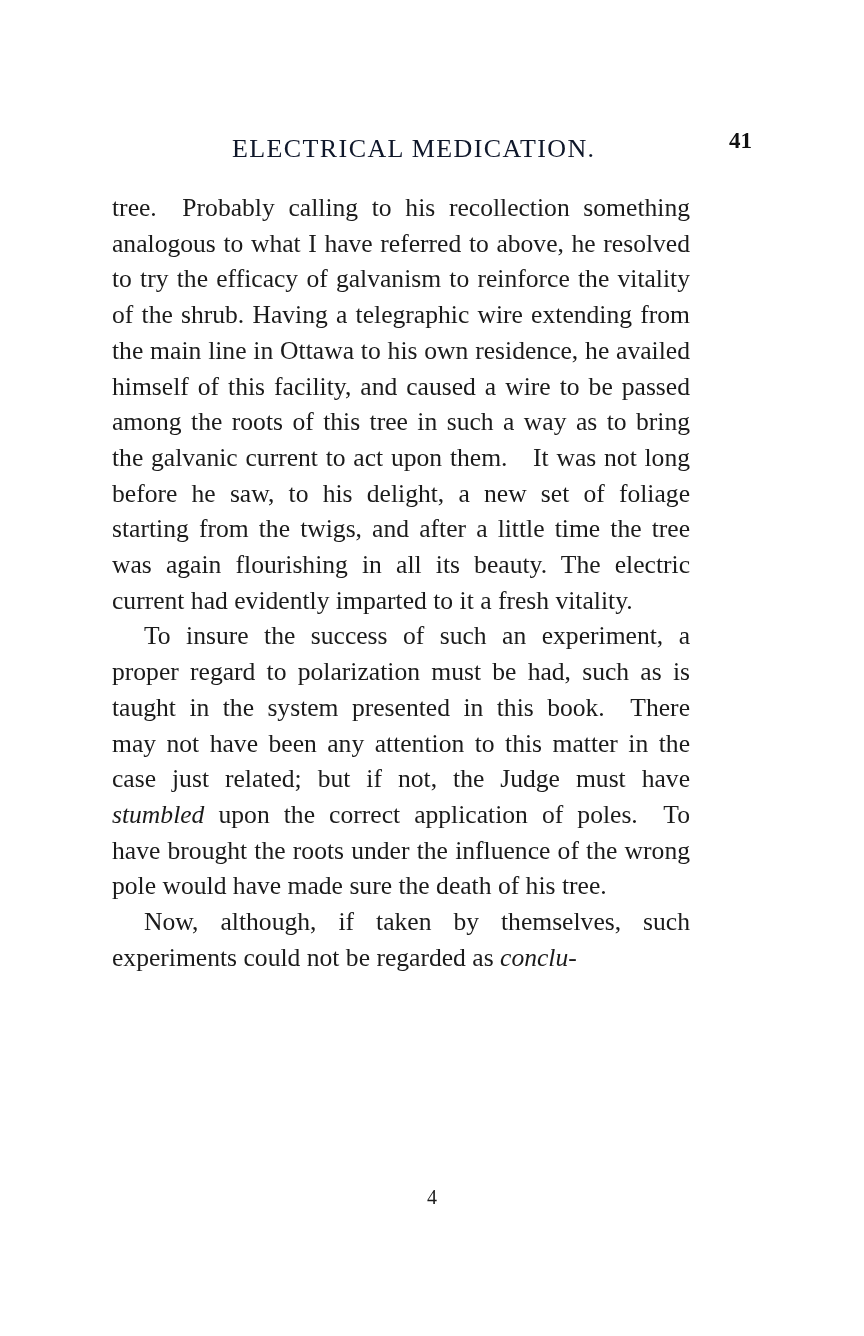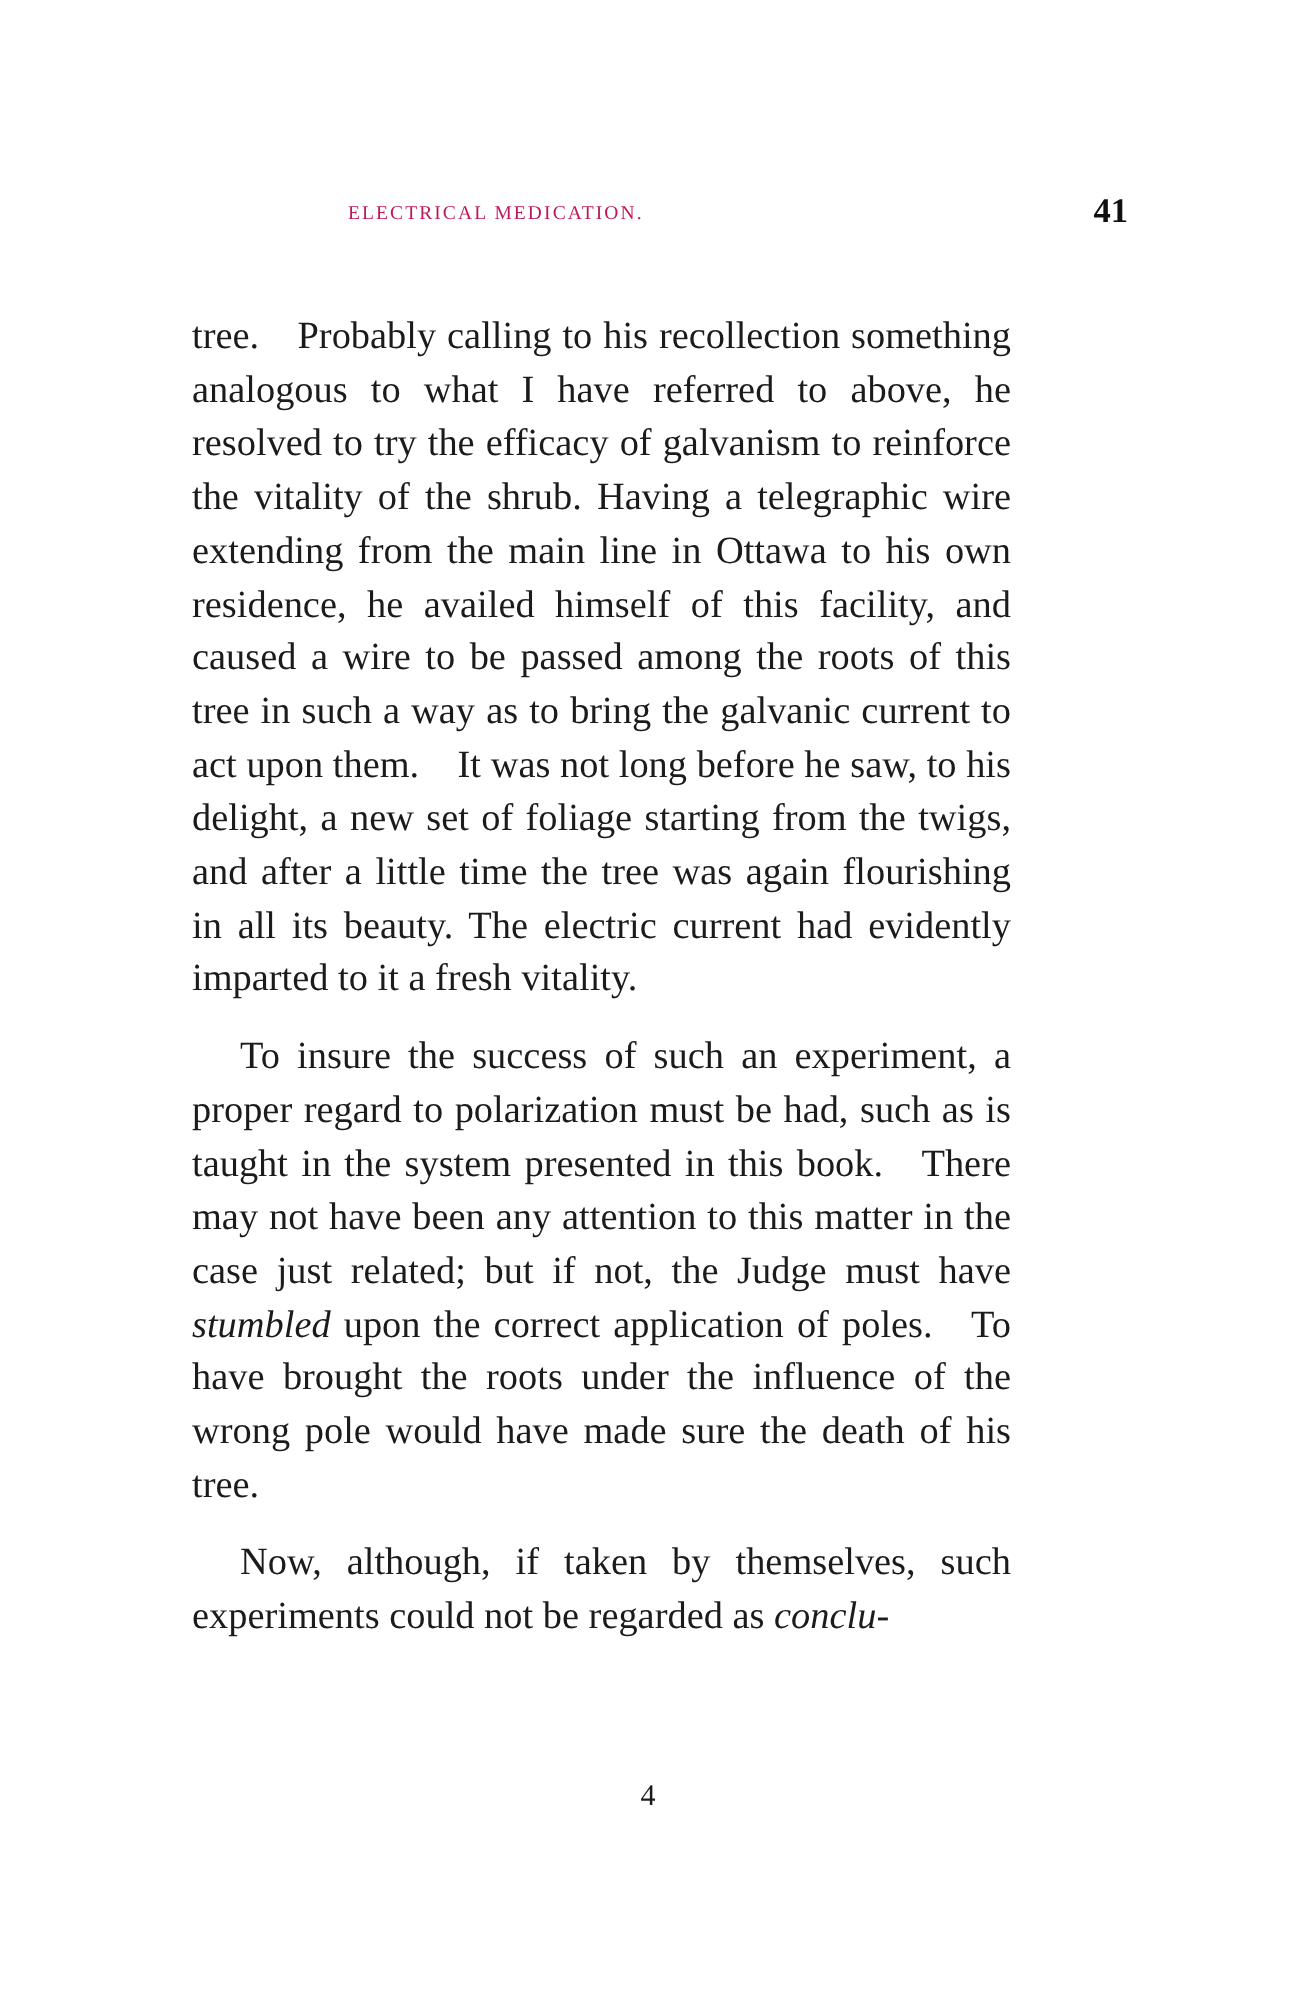--- a/index.html
+++ b/index.html
@@ -24,45 +24,45 @@
     position: absolute;
     top: 132px;
     left: 112px;
     width: 640px;
     height: 34px;
   }
   .head-title {
     position: absolute;
     left: 120px;
     top: 2px;
-    font-size: 13px;
+    font-size: 26px;
     letter-spacing: 1.4px;
     font-variant: small-caps;
     text-transform: uppercase;
     font-family: "Liberation Serif", serif;
-    color: #be185d;
+    color: #0f172a;
     white-space: nowrap;
   }
   .page-number {
     position: absolute;
     right: 0px;
     top: -4px;
     font-size: 23px;
     font-weight: bold;
     color: #101010;
     font-family: "Liberation Serif", serif;
   }
   .body-text {
     position: absolute;
     top: 190px;
     left: 112px;
     width: 578px;
   }
   .para {
-    margin: 16px;
+    margin: 0;
     font-size: 25.6px;
     line-height: 35.7px;
     text-align: justify;
     text-justify: inter-word;
     color: #1b1b1b;
     font-family: "Liberation Serif", serif;
   }
   .para.indent {
     text-indent: 32px;
   }

